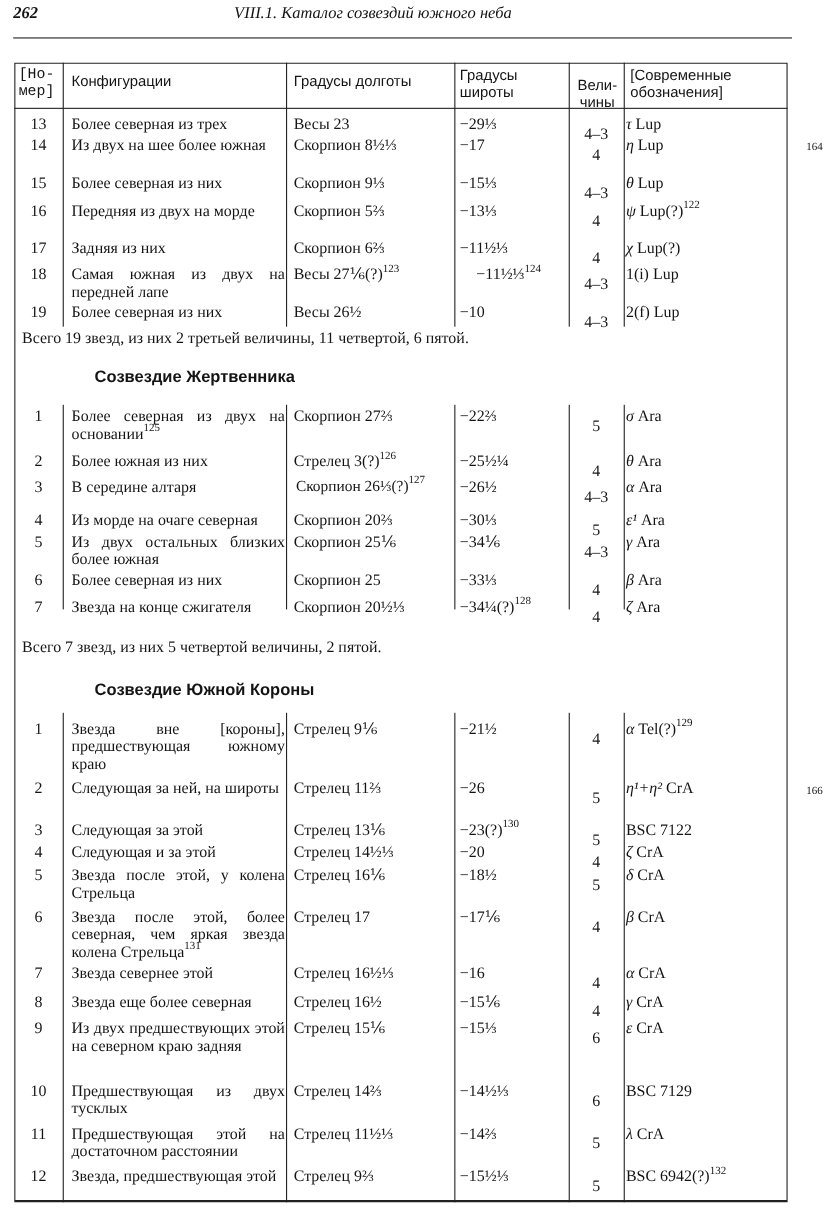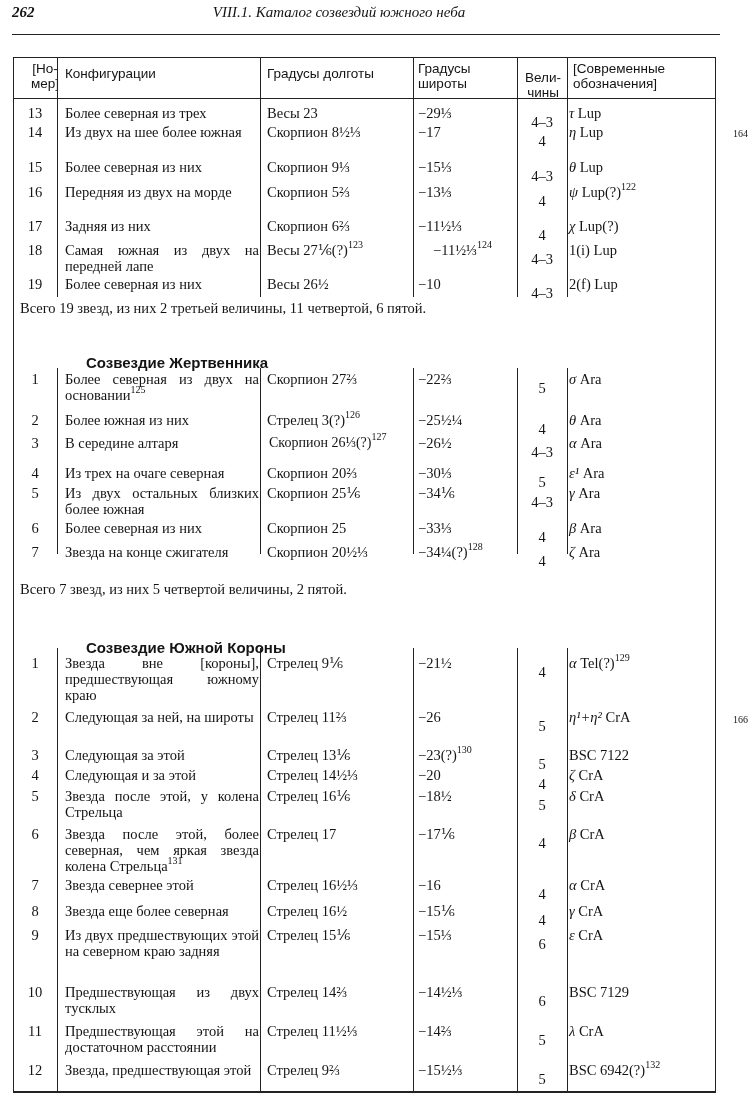--- a/index.html
+++ b/index.html
@@ -16,35 +16,35 @@
   .c1 { left:52px; width:194px; text-align:justify; text-align-last:left; }
   .c2 { left:254px; width:146px; }
   .c3 { left:405px; width:100px; }
   .c4 { left:504px; width:50px; text-align:center;margin-top:9px; }
   .c5 { left:556px; width:146px; text-align:left; padding-right:36px; box-sizing:border-box; }
   .head { font-family:"Liberation Sans", "DejaVu Sans", sans-serif; font-size:13.5px; line-height:15px; }
   .vline { position:absolute; border-left:1.3px solid #222; }
   .hline { position:absolute; left:13px; width:703px; border-top:1.5px solid #222; }
   sup { font-size:10px; line-height:0; vertical-align:7px; }
   .summary { position:absolute; left:20px; font-size:14.5px; }
-  .section-title { position:absolute; left:86px; font-size:15px; font-weight:bold; font-family:"Liberation Sans","DejaVu Sans",sans-serif;margin-top:20px; }
+  .section-title { position:absolute; left:86px; font-size:15px; font-weight:bold; font-family:"Liberation Sans","DejaVu Sans",sans-serif; }
   .margin-note { position:absolute; left:733px; font-size:10px; }
   .greek { font-style:italic; }
 </style>
 </head>
 <body>
 
 <div class="hdr-num">262</div>
 <div class="hdr-title">VIII.1. Каталог созвездий южного неба</div>
 <div class="hdr-rule"></div>
 
 <div class="frame"></div>
 
 <div class="row head" style="top:61px;height:36px;">
-  <div class="c c0" style="left:12px;width:40px;text-align:center;">
+  <div class="c c0" style="left:4px;width:40px;text-align:left;font-family:Liberation Mono, monospace;">
     <div>[Но-</div>
     <div>мер]</div>
   </div>
   <div class="c c1" style="top:5px">Конфигурации</div>
   <div class="c c2" style="top:5px">Градусы долготы</div>
   <div class="c c3">
     <div>Градусы</div>
     <div>широты</div>
   </div>
   <div class="c c4" style="left:506px;width:48px;">
@@ -155,21 +155,21 @@
 <div class="row" style="top:435px">
   <div class="c c0">3</div>
   <div class="c c1">В середине алтаря</div>
   <div class="c c2" style="left:256px;font-size:14px"><span>Скорпион 26⅓(?)</span><sup>127</sup></div>
   <div class="c c3">−26½</div>
   <div class="c c4">4–3</div>
   <div class="c c5"><span class="greek">α</span> <span>Ara</span></div>
 </div>
 <div class="row" style="top:465px">
   <div class="c c0">4</div>
-  <div class="c c1">Из трех на очаге северная</div>
+  <div class="c c1">Из морде на очаге северная</div>
   <div class="c c2">Скорпион 20⅔</div>
   <div class="c c3">−30⅓</div>
   <div class="c c4">5</div>
   <div class="c c5"><span class="greek">ε¹</span> <span>Ara</span></div>
 </div>
 <div class="row" style="top:485px">
   <div class="c c0">5</div>
   <div class="c c1">Из двух остальных близких более южная</div>
   <div class="c c2">Скорпион 25⅙</div>
   <div class="c c3">−34⅙</div>

